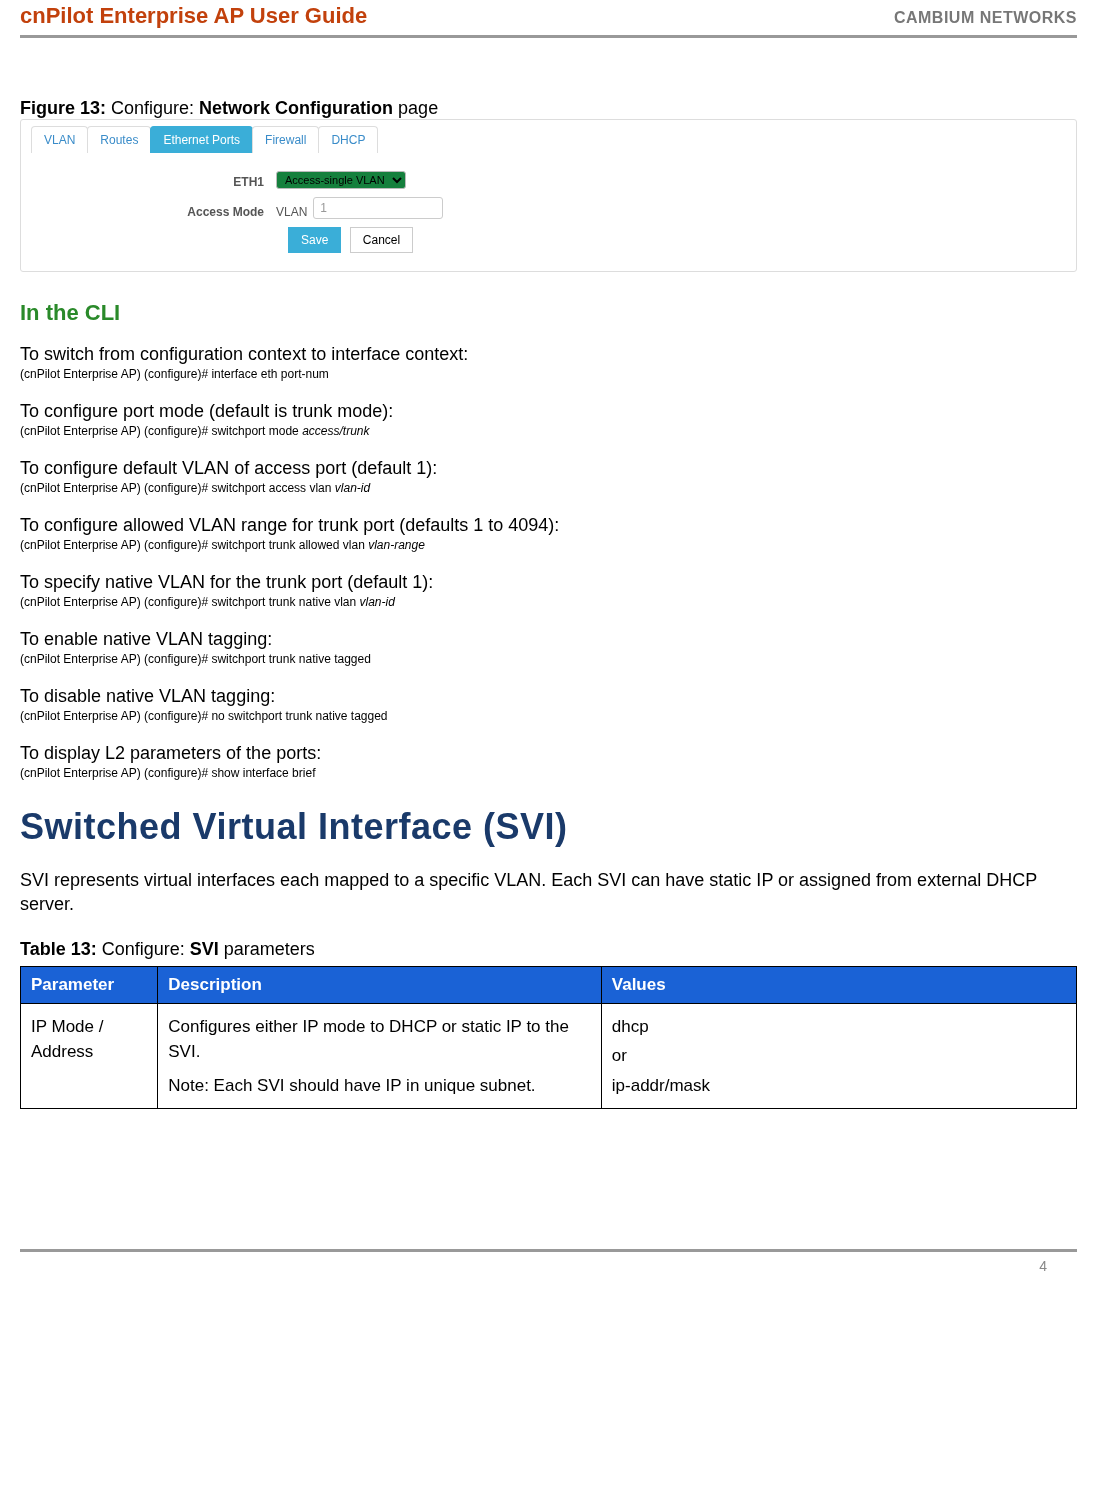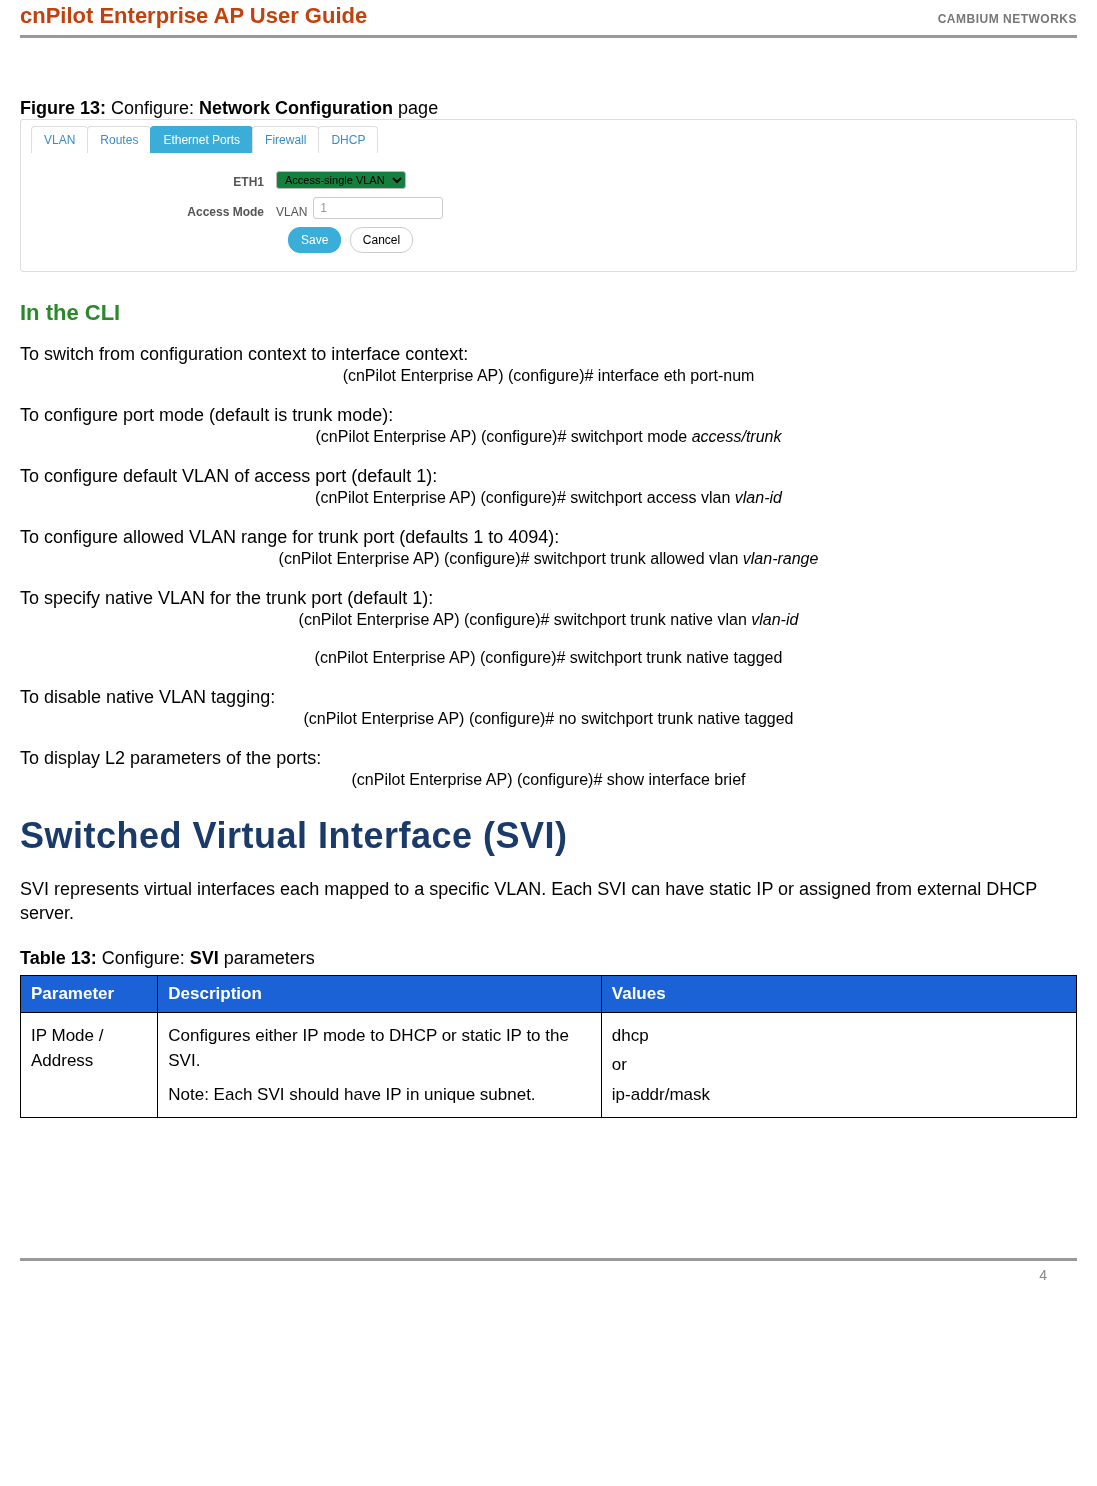--- a/index.html
+++ b/index.html
@@ -1,39 +1,39 @@
 <!DOCTYPE html>
 <html><head>
   <meta charset="utf-8">
   <style>
     * { box-sizing: border-box; margin: 0; padding: 0; }
     body { font-family: Verdana, Geneva, sans-serif; width: 1097px; margin: 0 auto; color: #000; background: #fff; }
     .page { padding: 0 20px 40px 20px; }
     .header-bar { display: flex; justify-content: space-between; align-items: baseline; padding: 3px 0 6px 0; border-bottom: 3px solid #999; margin-bottom: 60px; }
     .header-left { color: #c2410c; font-weight: bold; font-size: 22px; }
-    .header-right { color: #777; font-weight: bold; font-size: 12px; letter-spacing: 0.5px; }
+    .header-right { color: #777; font-weight: bold; font-size: 16px; letter-spacing: 0.5px; }
     .figure-caption { font-size: 18px; }
     .figure-caption .bold { font-weight: bold; }
     .screenshot-box { border: 1px solid #ddd; border-radius: 3px; background: #fff; margin-bottom: 28px; padding: 0; overflow: hidden; }
     .tabs { display: flex; padding: 6px 10px 0 10px; }
     .tab { font-size: 12px; color: #3a8cc9; padding: 6px 12px; border: 1px solid #ddd; border-bottom: none; border-radius: 4px 4px 0 0; margin-right: -1px; background: #fff; cursor: pointer; }
     .tab.active { background: #3aaed8; color: #fff; border-color: #3aaed8; }
     .form-area { padding: 18px 10px 12px 10px; }
     .form-row { display: flex; align-items: flex-end; margin-bottom: 8px; }
     .form-label { width: 245px; text-align: right; font-size: 12px; color: #555; font-weight: bold; padding-right: 12px; }
     .form-select { font-size: 11px; padding: 1px 4px; border: 1px solid #bbb; border-radius: 3px; background: #15803d; width: 130px; }
     .form-input { font-size: 12px; padding: 3px 6px; border: 1px solid #ccc; border-radius: 3px; width: 130px; color: #999; }
     .inline-label { font-size: 12px; color: #555; margin-right: 6px; }
     .btn-row { margin-left: 257px; margin-top: 6px; margin-bottom: 6px; }
-    .btn { font-size: 12px; padding: 5px 12px; border-radius: 12px; border: 1px solid #ccc; background: #fff; cursor: pointer; margin-right: 4px; }
+    .btn { font-size: 12px; padding: 5px 12px; border-radius: 0; border: 1px solid #ccc; background: #fff; cursor: pointer; margin-right: 4px; }
     .btn.primary { background: #3aaed8; color: #fff; border-color: #3aaed8; }
     .section-heading { color: #2a8a2a; font-size: 22px; font-weight: bold; margin-bottom: 18px; }
     .cli-block { margin-bottom: 20px; }
     .cli-desc { font-size: 18px; margin-bottom: 2px; }
-    .cli-cmd { font-size: 16px; text-align: center; }
+    .cli-cmd { font-size: 12px; }
     .cli-cmd .italic { font-style: italic; }
     .big-heading { font-family: "Trebuchet MS", "Arial Narrow", sans-serif; color: #1a3a6a; font-size: 36px; font-weight: bold; margin: 26px 0 20px 0; letter-spacing: 0.5px; }
     .body-text { font-size: 18px; margin-bottom: 22px; line-height: 1.35; }
     .table-caption { font-size: 18px; margin-bottom: 6px; }
     .table-caption .bold { font-weight: bold; margin-top: 17px; }
     table.data { width: 100%; border-collapse: collapse; border: 1.5px solid #000; }
     table.data th { background: #1a62d6; color: #fff; text-align: left; padding: 8px 10px; font-size: 17px; border: 1.5px solid #000; font-weight: bold; }
     table.data td { vertical-align: top; padding: 10px; font-size: 17px; border: 1.5px solid #000; line-height: 1.5; }
     .footer { margin-top: 140px; border-top: 3px solid #999; padding: 6px 30px 10px 0; text-align: right; color: #888; font-size: 14px; }
   </style>
@@ -94,20 +94,21 @@
       </div>
       <div class="cli-block">
         <p class="cli-desc">To configure allowed VLAN range for trunk port (defaults 1 to 4094):</p>
         <p class="cli-cmd"><span>(cnPilot Enterprise AP) (configure)# switchport trunk allowed vlan </span><span class="italic">vlan-range</span></p>
       </div>
       <div class="cli-block">
         <p class="cli-desc">To specify native VLAN for the trunk port (default 1):</p>
         <p class="cli-cmd"><span>(cnPilot Enterprise AP) (configure)# switchport trunk native vlan </span><span class="italic">vlan-id</span></p>
       </div>
       <div class="cli-block">
+        <p class="cli-desc">To enable native VLAN tagging:</p>
         <p class="cli-cmd"><span>(cnPilot Enterprise AP) (configure)# switchport trunk native tagged</span></p>
       </div>
       <div class="cli-block">
         <p class="cli-desc">To disable native VLAN tagging:</p>
         <p class="cli-cmd"><span>(cnPilot Enterprise AP) (configure)# no switchport trunk native tagged</span></p>
       </div>
       <div class="cli-block">
         <p class="cli-desc">To display L2 parameters of the ports:</p>
         <p class="cli-cmd"><span>(cnPilot Enterprise AP) (configure)# show interface  brief</span></p>
       </div>

